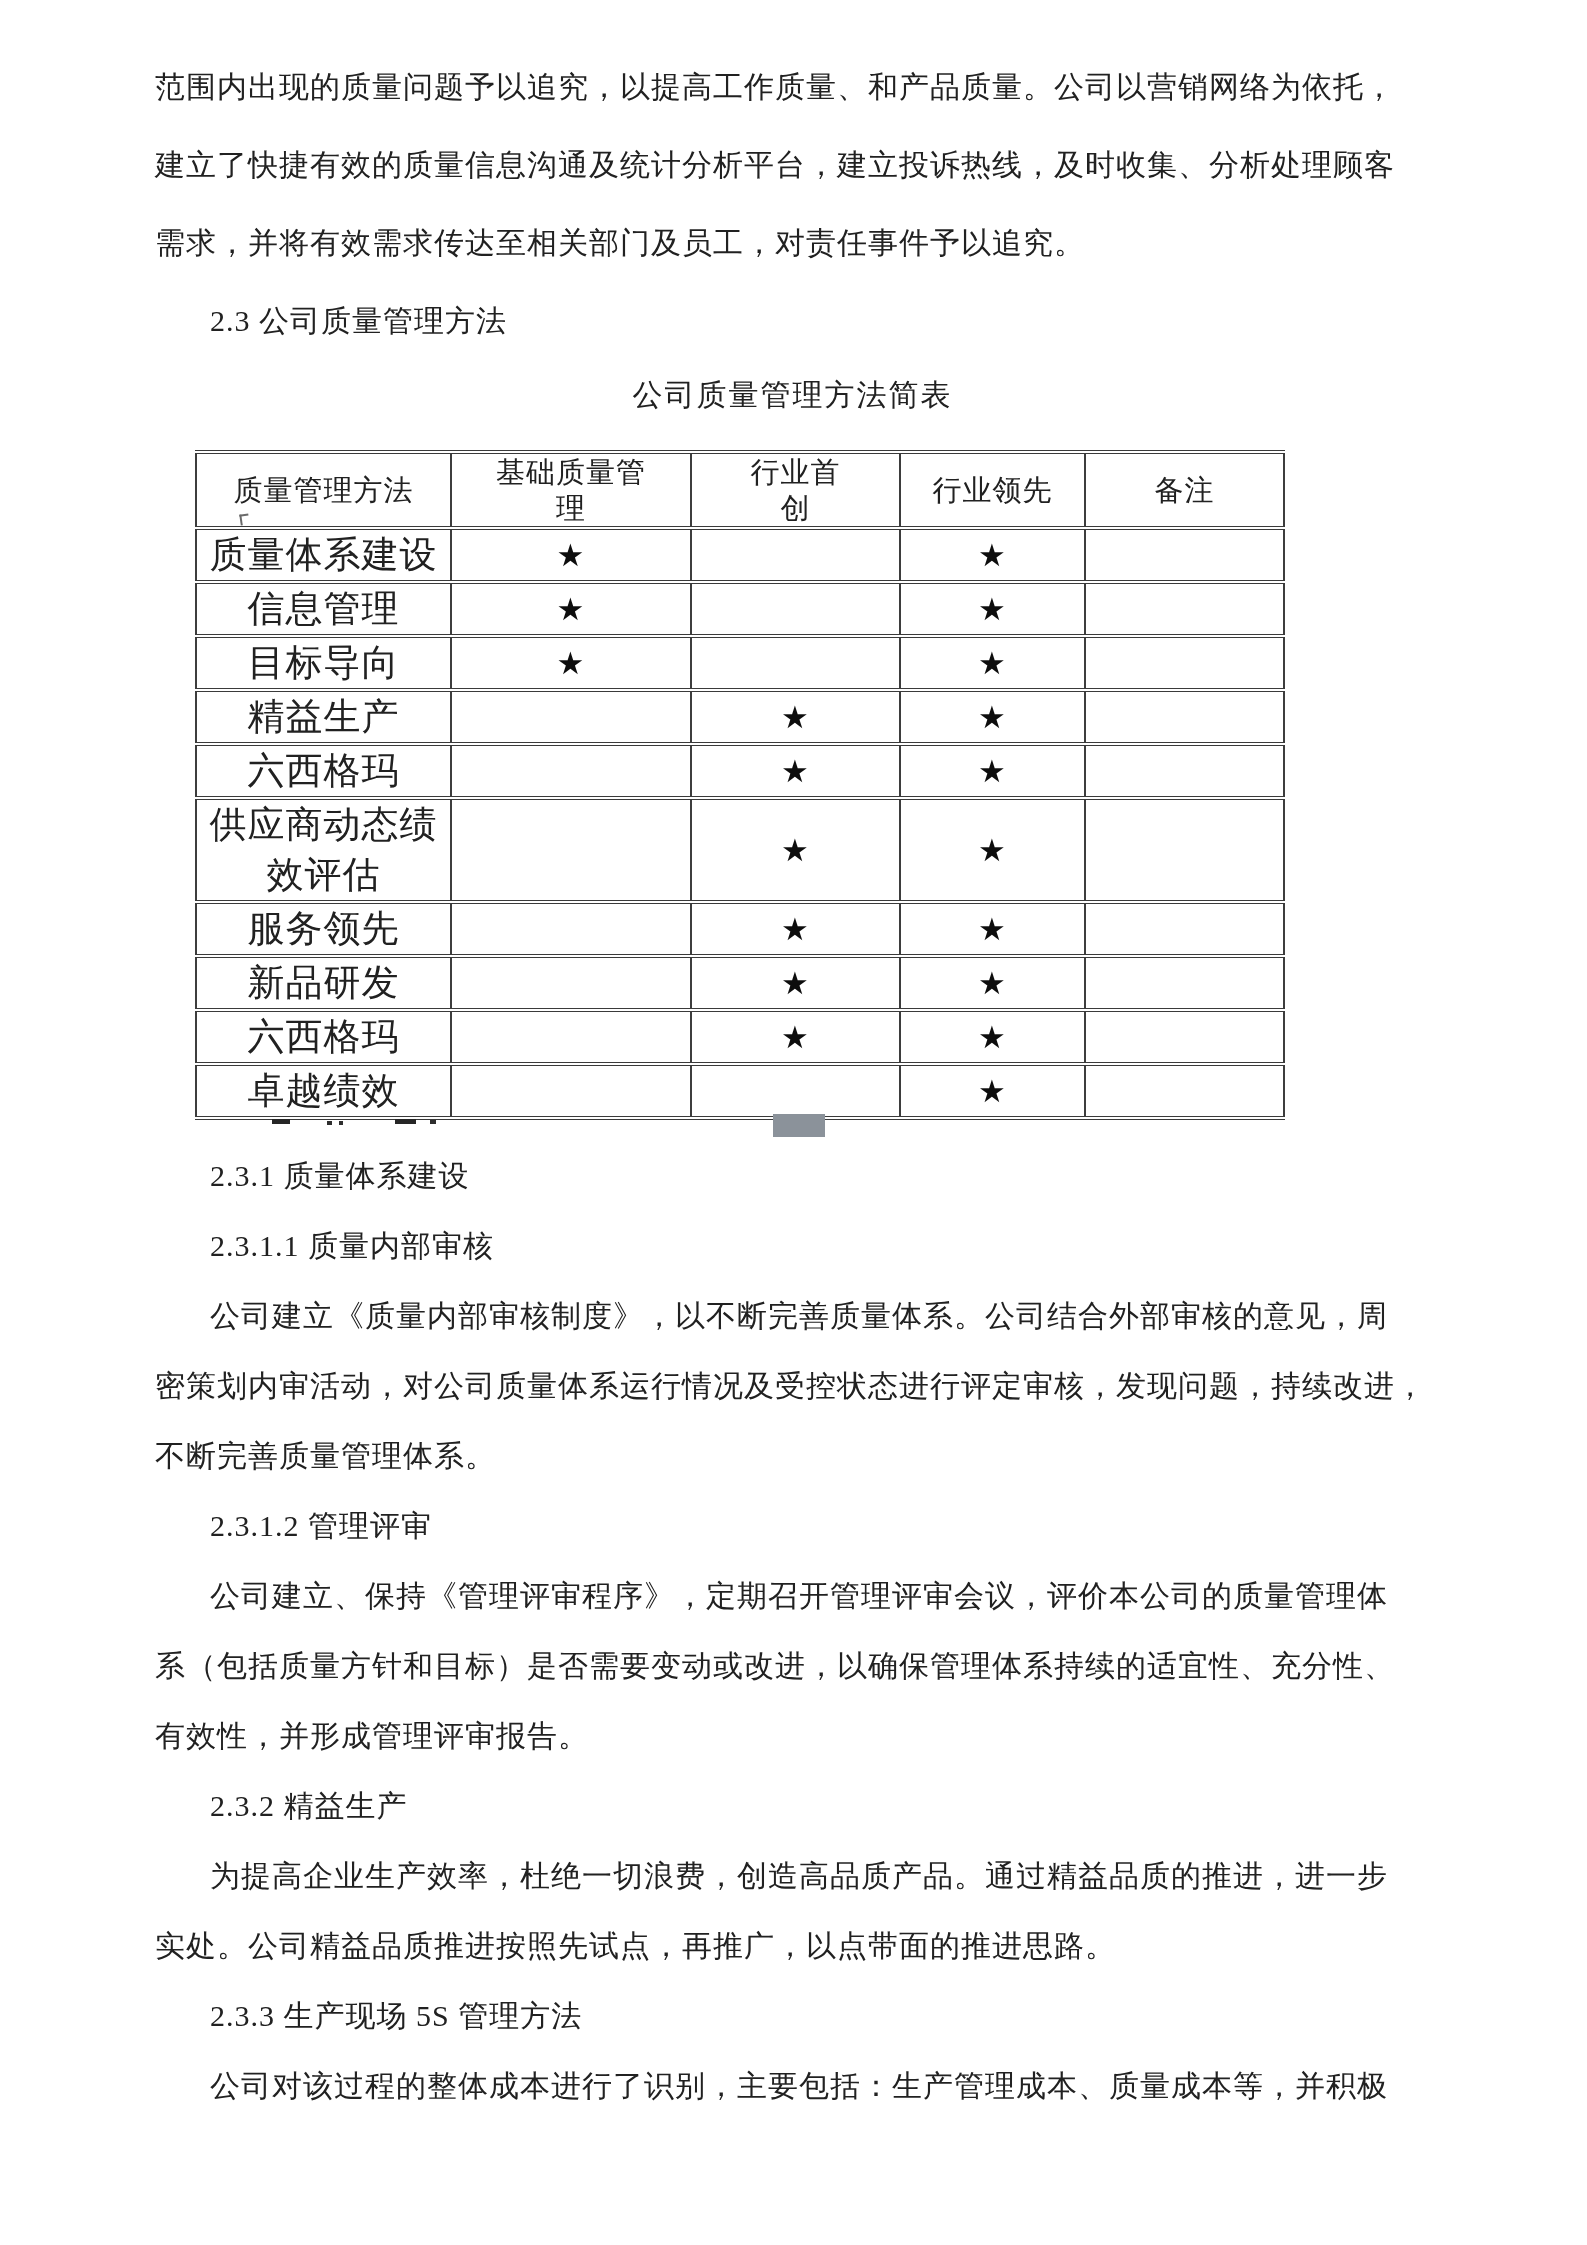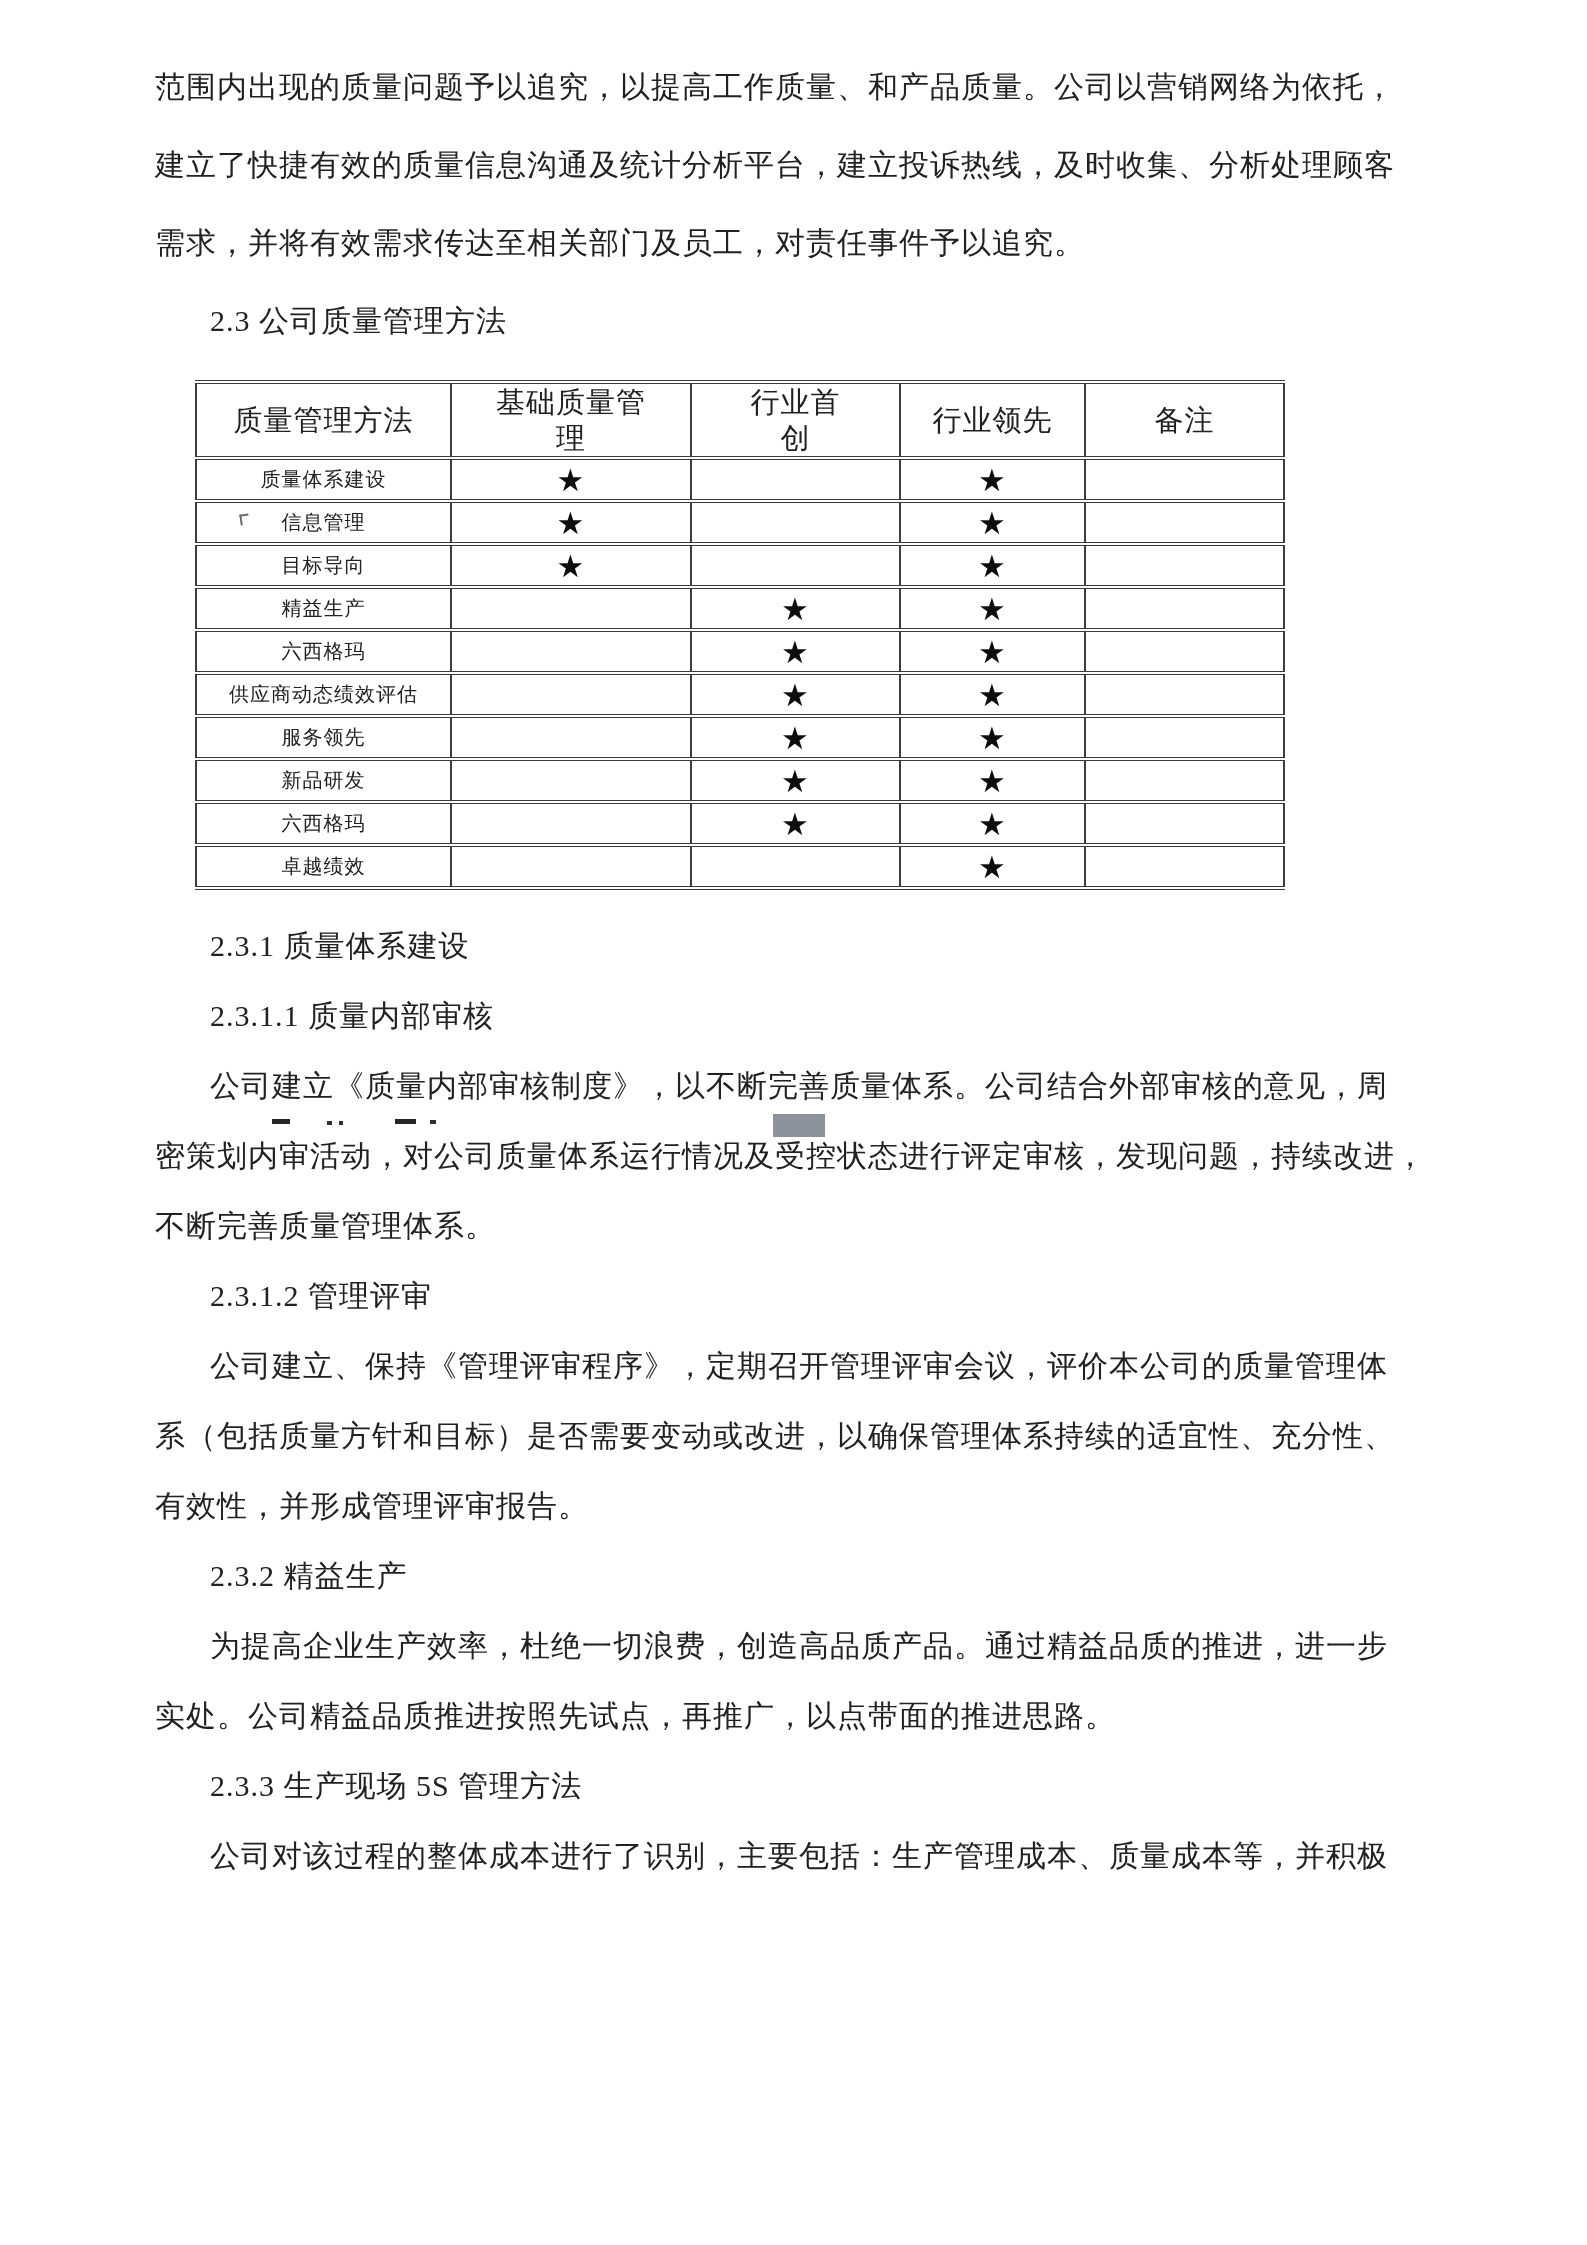--- a/index.html
+++ b/index.html
@@ -39,21 +39,21 @@
     border-right:2px solid #3d3d3d;
     border-top:4px double #3a3a3a;
     border-bottom:4px double #3a3a3a;
     font-weight:normal;
     text-align:center;vertical-align:middle;
     padding:0;
     letter-spacing:1px;
     background:#ffffff;
   }
   table.qm th{height:72px;font-size:29px;line-height:36px;}
-  table.qm td{height:39px;font-size:20px;}
+  table.qm td{height:39px;font-size:37px;}
   table.qm td.c-mark{
     font-family:"DejaVu Sans","Liberation Sans",sans-serif;
     font-size:31px;color:#0d0d0d;
   }
   .w5{display:inline-block;max-width:158px;word-break:break-all;}
   .w3{display:inline-block;max-width:100px;word-break:break-all;}
   
   .artifact{position:absolute;}
   .a-dash{background:#262626;}
   .a-dot{background:#2e2e2e;}
@@ -71,20 +71,21 @@
 <div class="page">
 
   <div>
     <div class="line">范围内出现的质量问题予以追究，以提高工作质量、和产品质量。公司以营销网络为依托，</div>
     <div class="line">建立了快捷有效的质量信息沟通及统计分析平台，建立投诉热线，及时收集、分析处理顾客</div>
     <div class="line">需求，并将有效需求传达至相关部门及员工，对责任事件予以追究。</div>
   </div>
 
   <div class="line ind">2.3 公司质量管理方法</div>
 
+  <div class="doc-title-line">公司质量管理方法简表</div>
 
   <table class="qm">
     <colgroup>
       <col style="width:255px">
         <col style="width:240px">
         <col style="width:209px">
         <col style="width:185px">
         <col style="width:199px">
     </colgroup>
     <thead>

